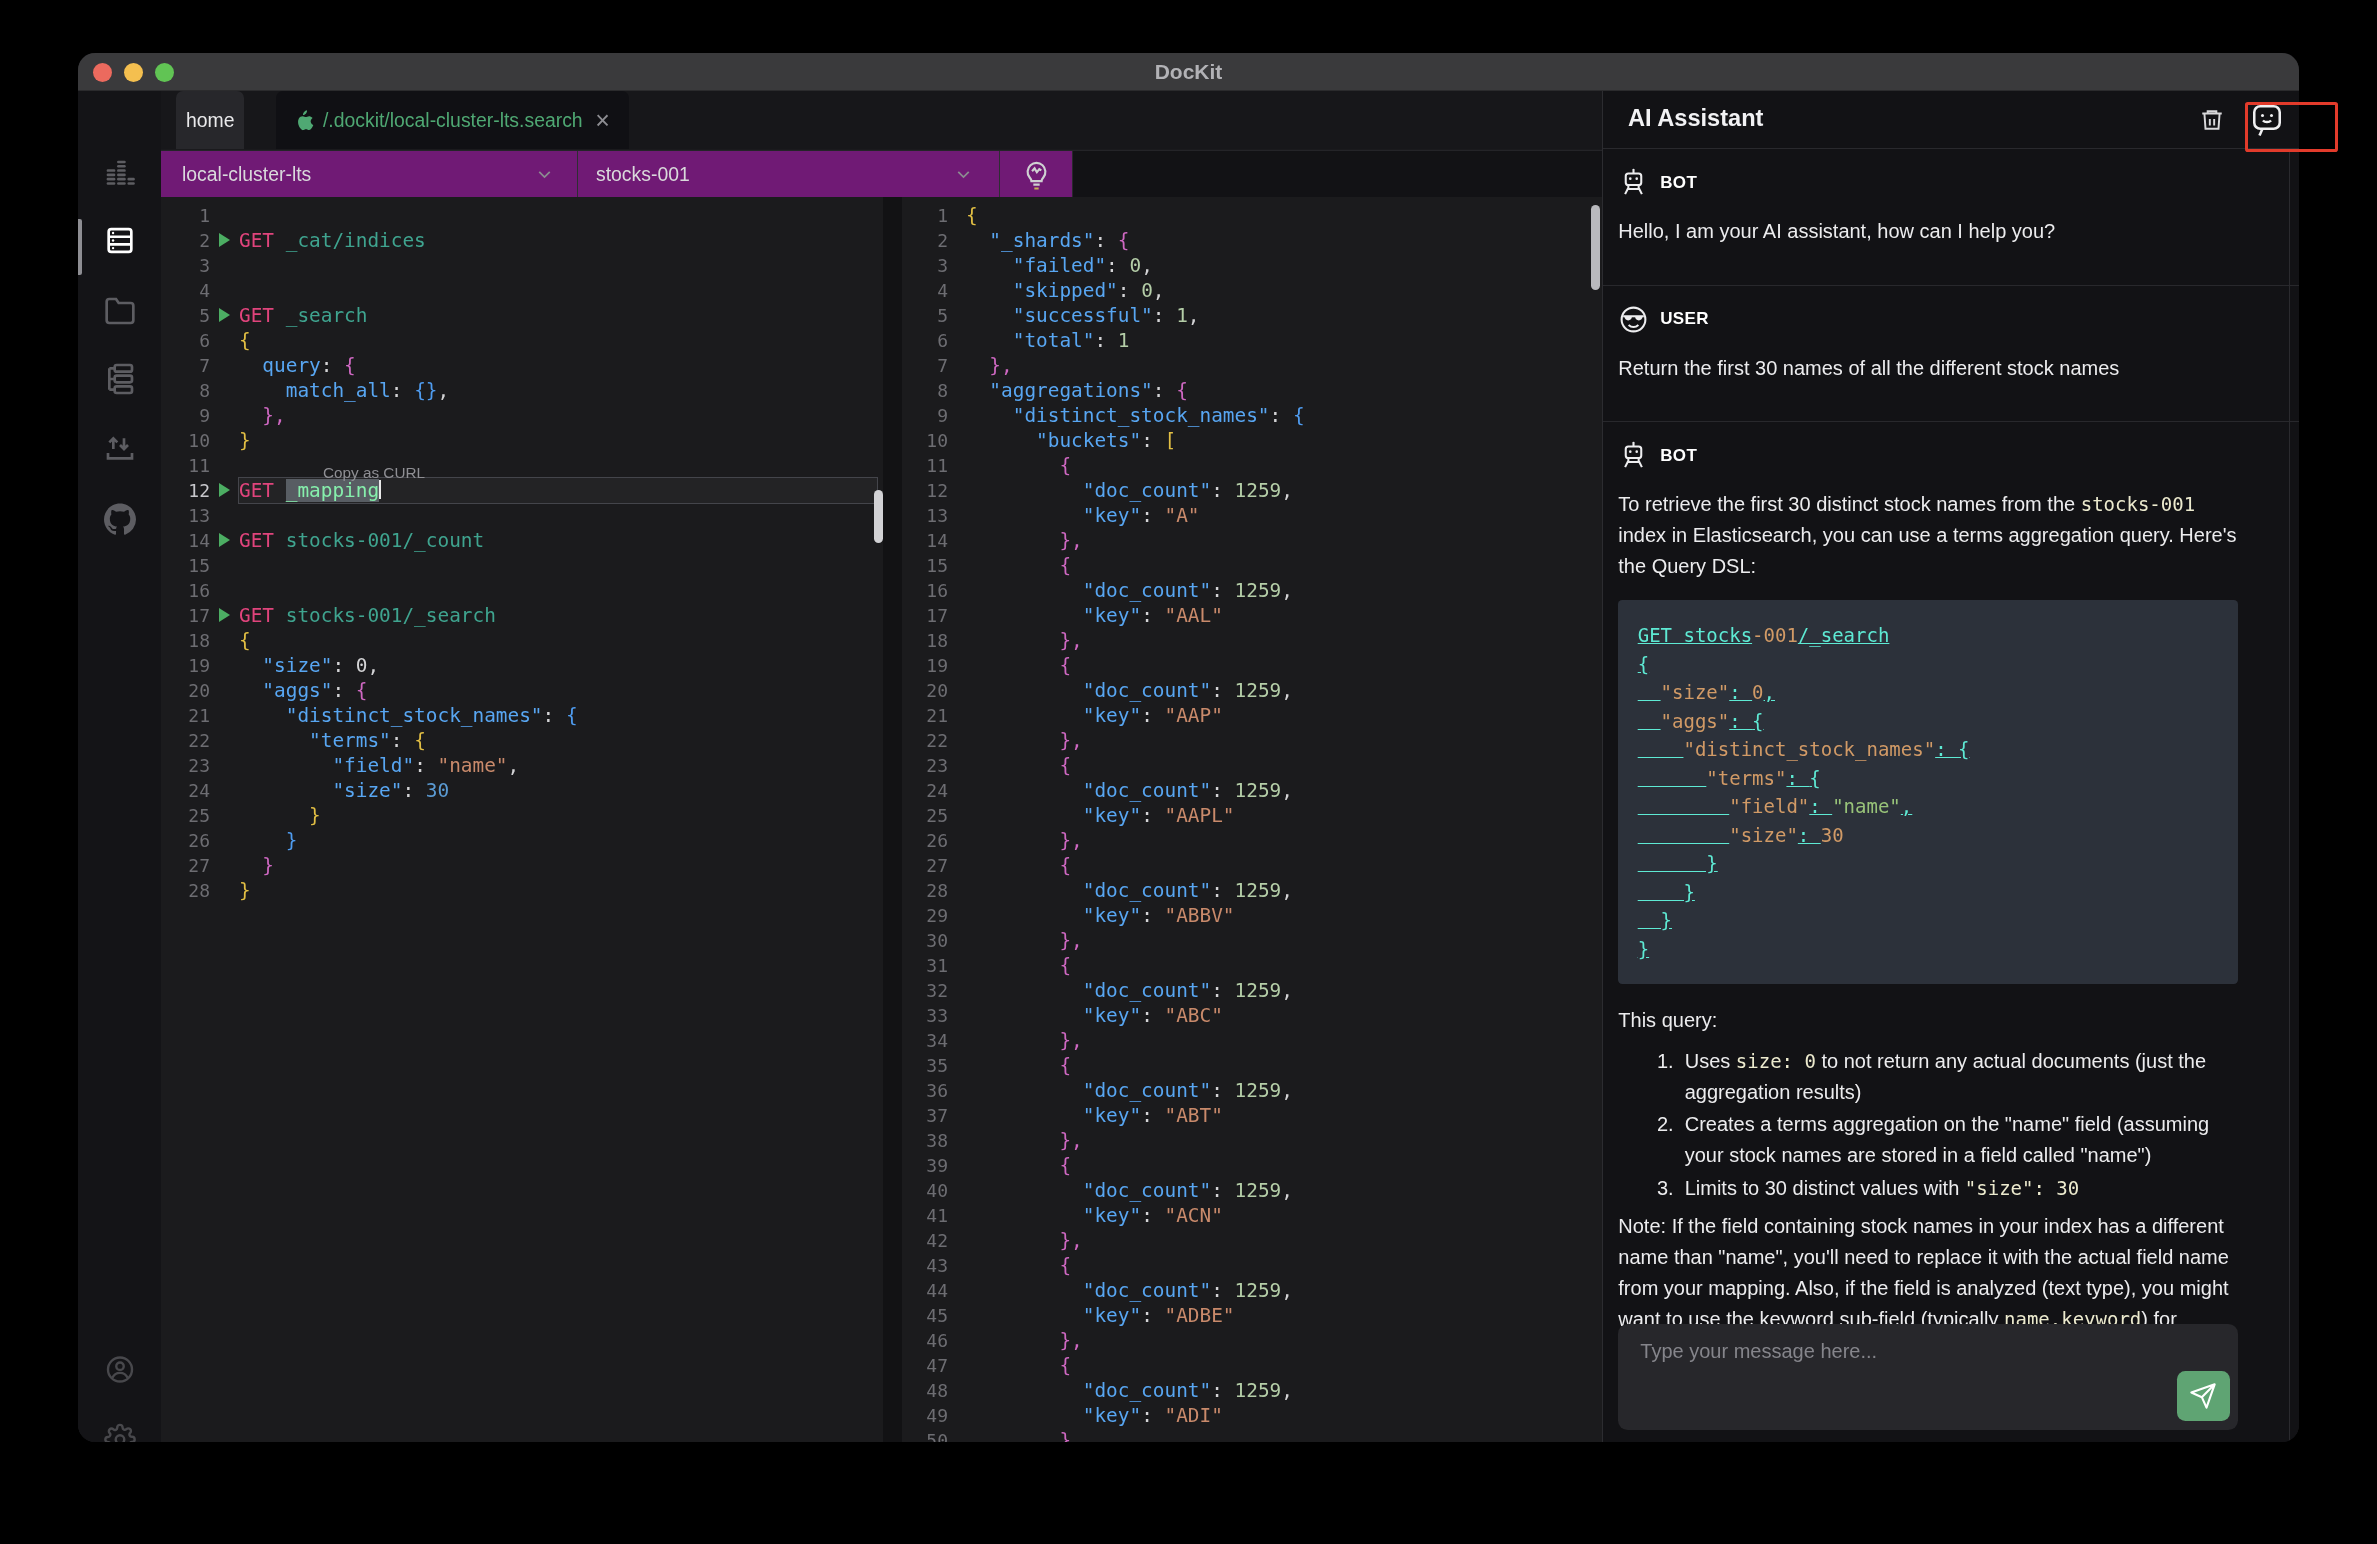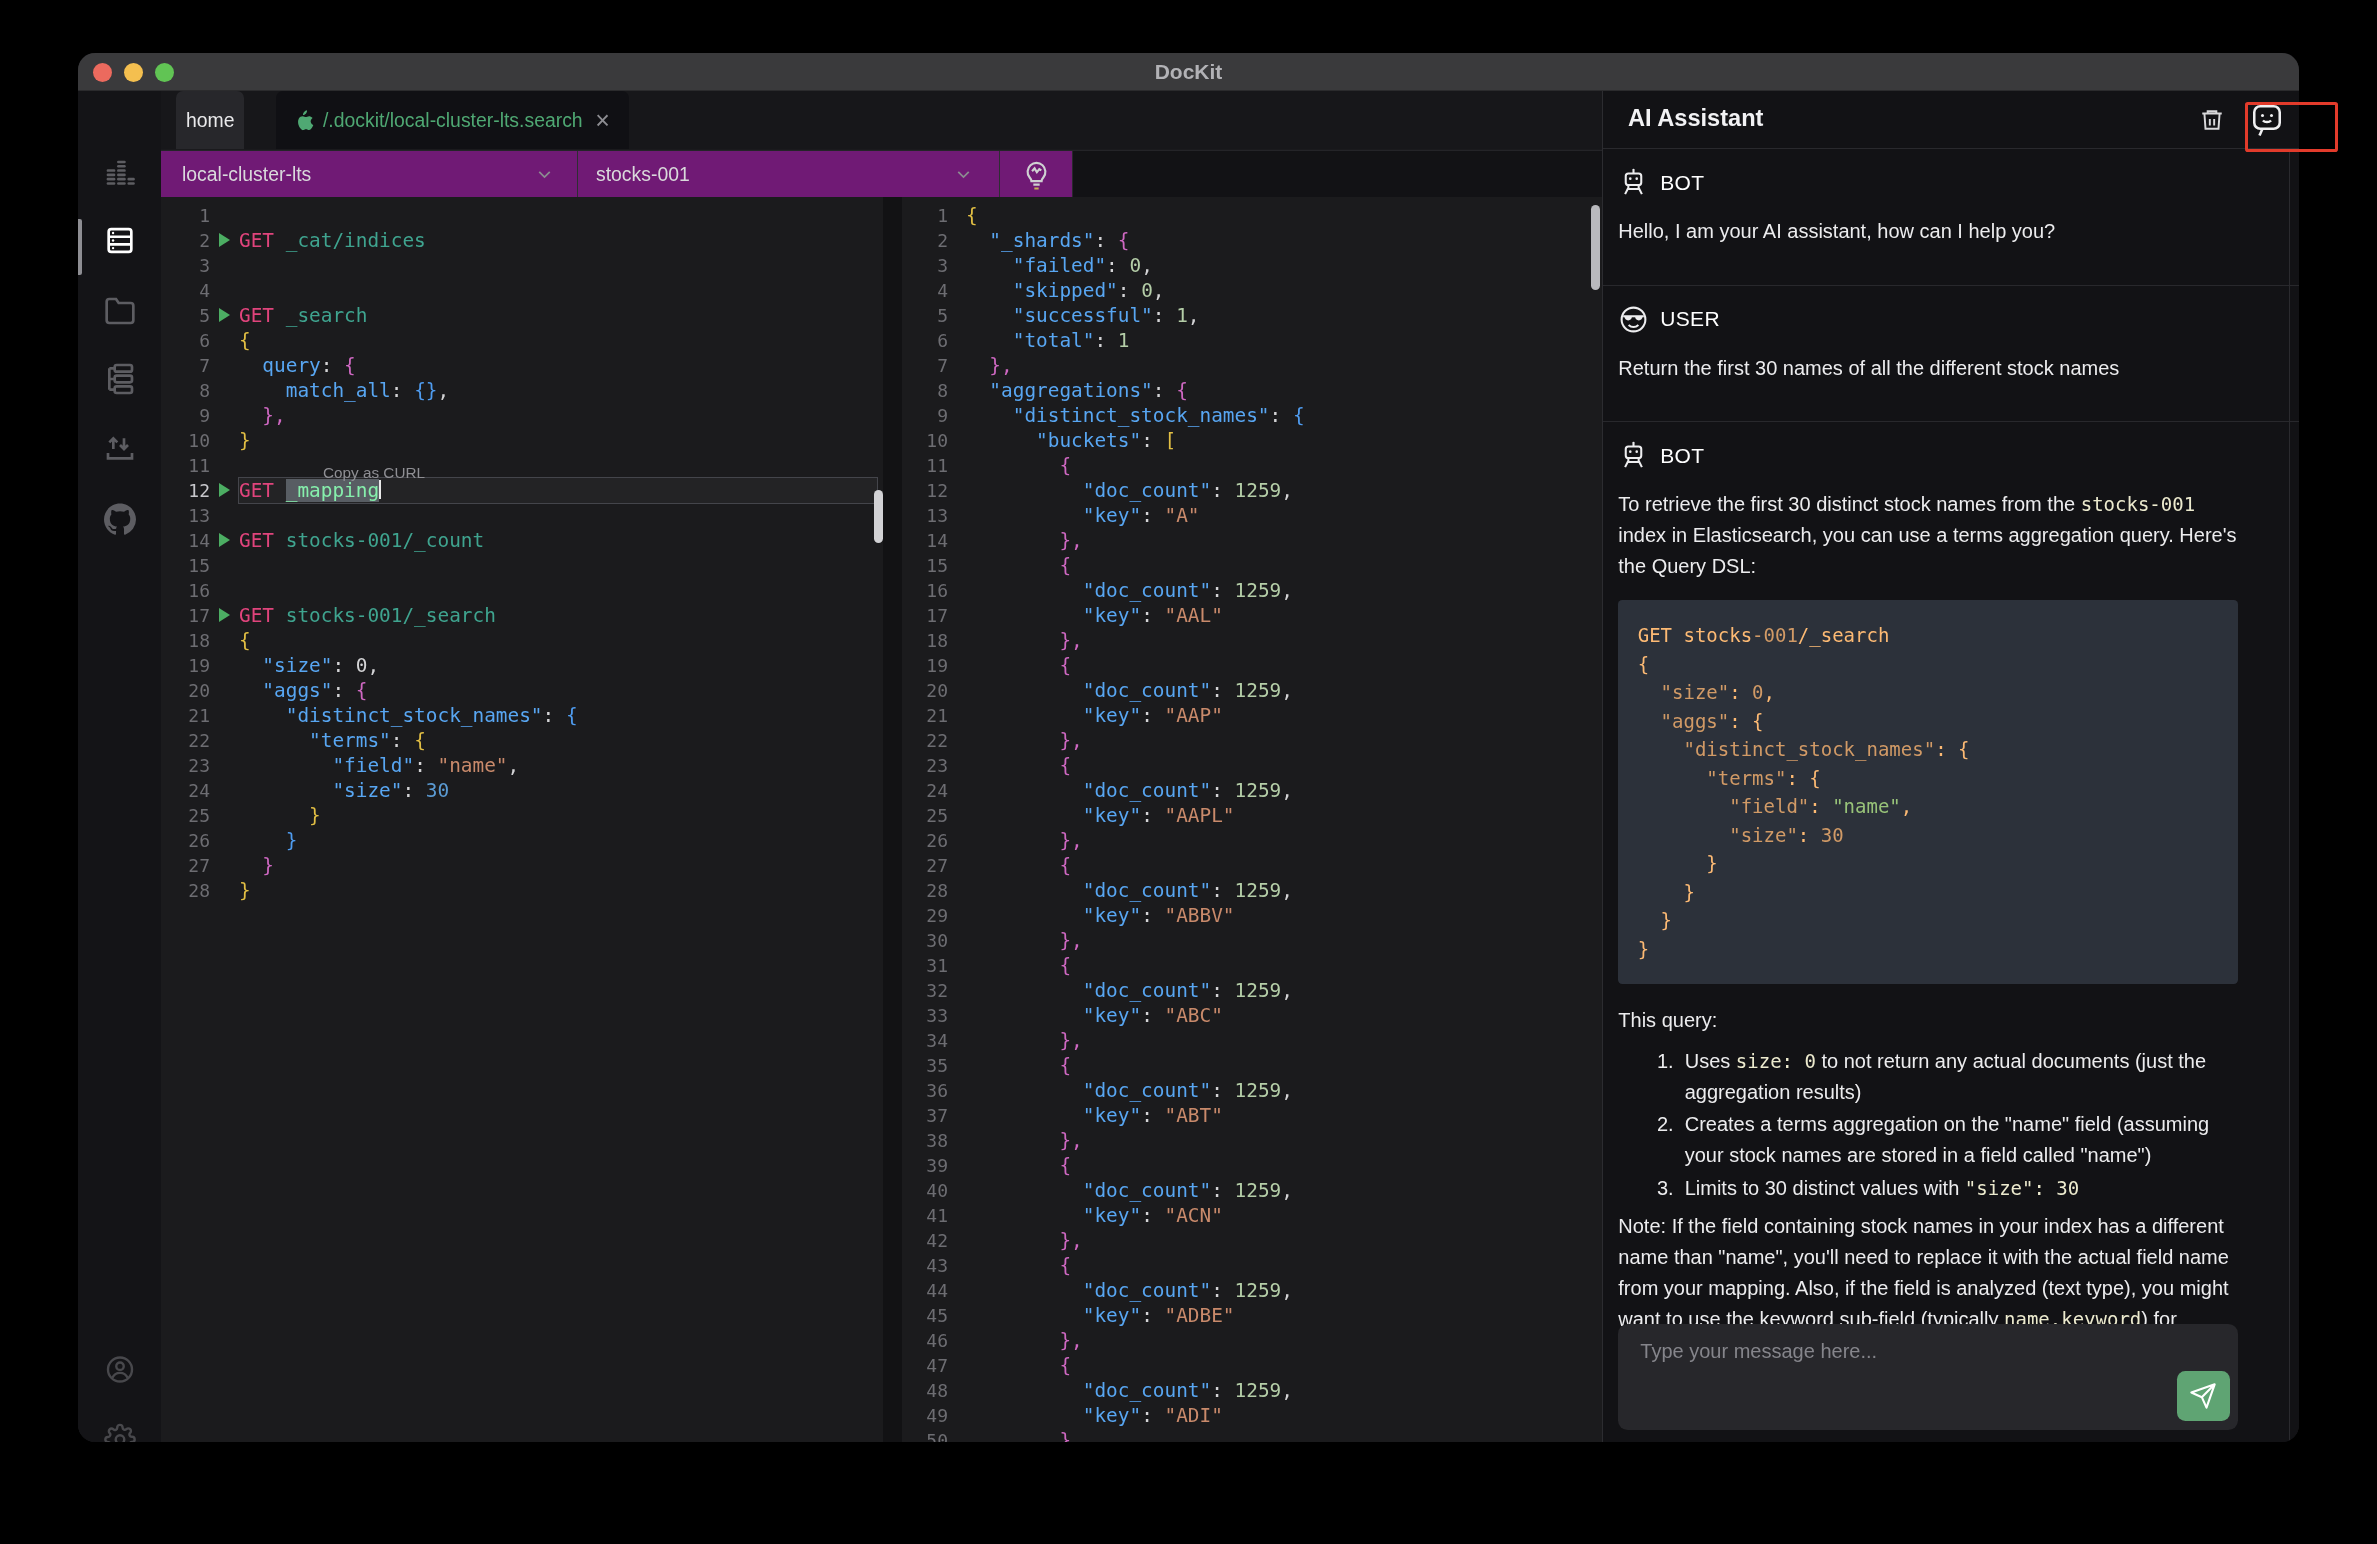--- a/index.html
+++ b/index.html
@@ -55,26 +55,26 @@
   
   .ai-panel { position:absolute; left:1524px; top:38px; right:0; bottom:0; background:#121215; border-left:0.7px solid #2c2c30; }
   .ai-header { position:absolute; left:0; top:0; right:0; height:58px; border-bottom:0.7px solid #29292d; }
   .ai-title { position:absolute; left:25px; top:14px; font-size:23.6px; font-weight:bold; color:#f2f2f4; }
   .trash-btn { position:absolute; left:592px; top:12.5px; width:33px; height:33px; display:flex; align-items:center; justify-content:center; }
   .chatface-btn { position:absolute; left:642px; top:7px; width:44px; height:44px; display:flex; align-items:center; justify-content:center; }
   .messages { position:absolute; left:0; top:58px; right:0; bottom:0; overflow:hidden; }
   .msg { padding:18px 61px 28px 15.3px; border-bottom:0.7px solid #28282c; }
   .msg:last-child { border-bottom:none; }
   .msg-head { display:flex; align-items:center; gap:11px; margin-bottom:18px; }
-  .msg-role { font-size:21px; font-weight:normal; color:#fff; letter-spacing:0.3px; }
+  .msg-role { font-size:17px; font-weight:bold; color:#fff; letter-spacing:0.3px; }
   .msg-body { font-size:20px; line-height:31px; color:#ececee; }
   .msg-body p { margin-bottom:9.7px; }
   .icode { font-family:"DejaVu Sans Mono", monospace; font-size:19px; color:#eceace; }
   .codeblock { background:#2c313a; border-radius:4.2px; padding:21px 19.4px; margin:18px 0 21px 0; font-family:"DejaVu Sans Mono", monospace; font-size:19px; line-height:28.5px; white-space:pre; }
-  .cb-p{color:#fdba74;} .cb-o{color:#d19a66;margin-top:37px;} .cb-g{color:#98c379;}
+  .cb-p{color:#5eead4;text-decoration:underline;} .cb-o{color:#d19a66;margin-top:37px;} .cb-g{color:#98c379;}
   .olist { margin:9.7px 0 7px 19.4px; }
   .olist .oli { display:flex; margin-bottom:1.4px; }
   .olist .num { width:36px; flex:none; text-align:right; margin-right:11px; }
   .chat-input { position:absolute; left:15.3px; right:61px; bottom:12.5px; height:106px; background:#27272b; border-radius:9.7px; }
   .chat-input .ph { position:absolute; left:22px; top:16.7px; font-size:20px; color:#85858b; }
   .send-btn { position:absolute; right:8.3px; bottom:8.3px; width:53px; height:50px; background:#5fa473; border-radius:8.3px; display:flex; align-items:center; justify-content:center; }
   .ai-scrolltrack { position:absolute; right:9.7px; top:58px; bottom:0; width:0.7px; background:#2a2a2e; }
   
   .red-box { position:absolute; left:2245px; top:102px; width:93px; height:50px; border:3.5px solid #e23b2b; border-radius:2.8px; z-index:50; }
   svg { display:block; }

